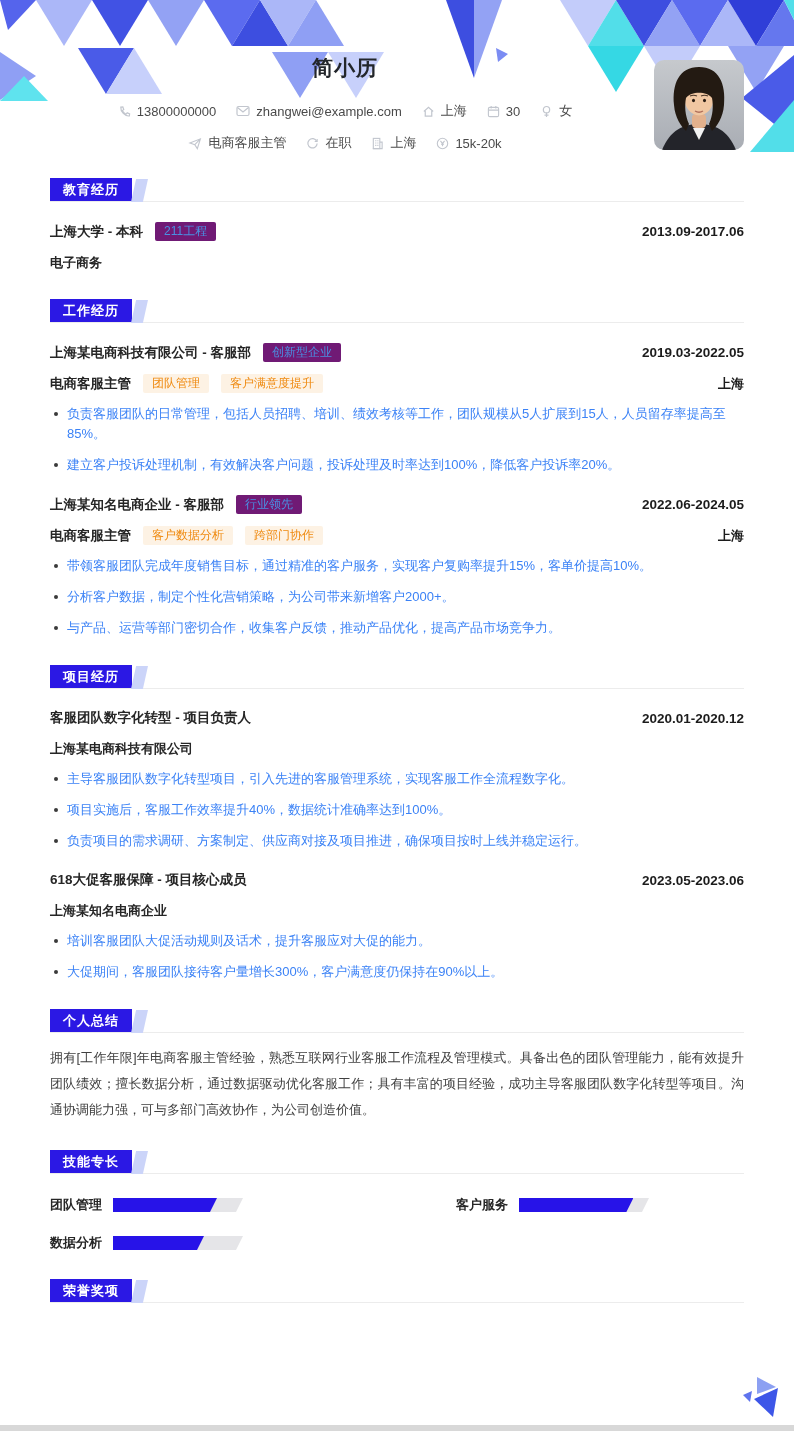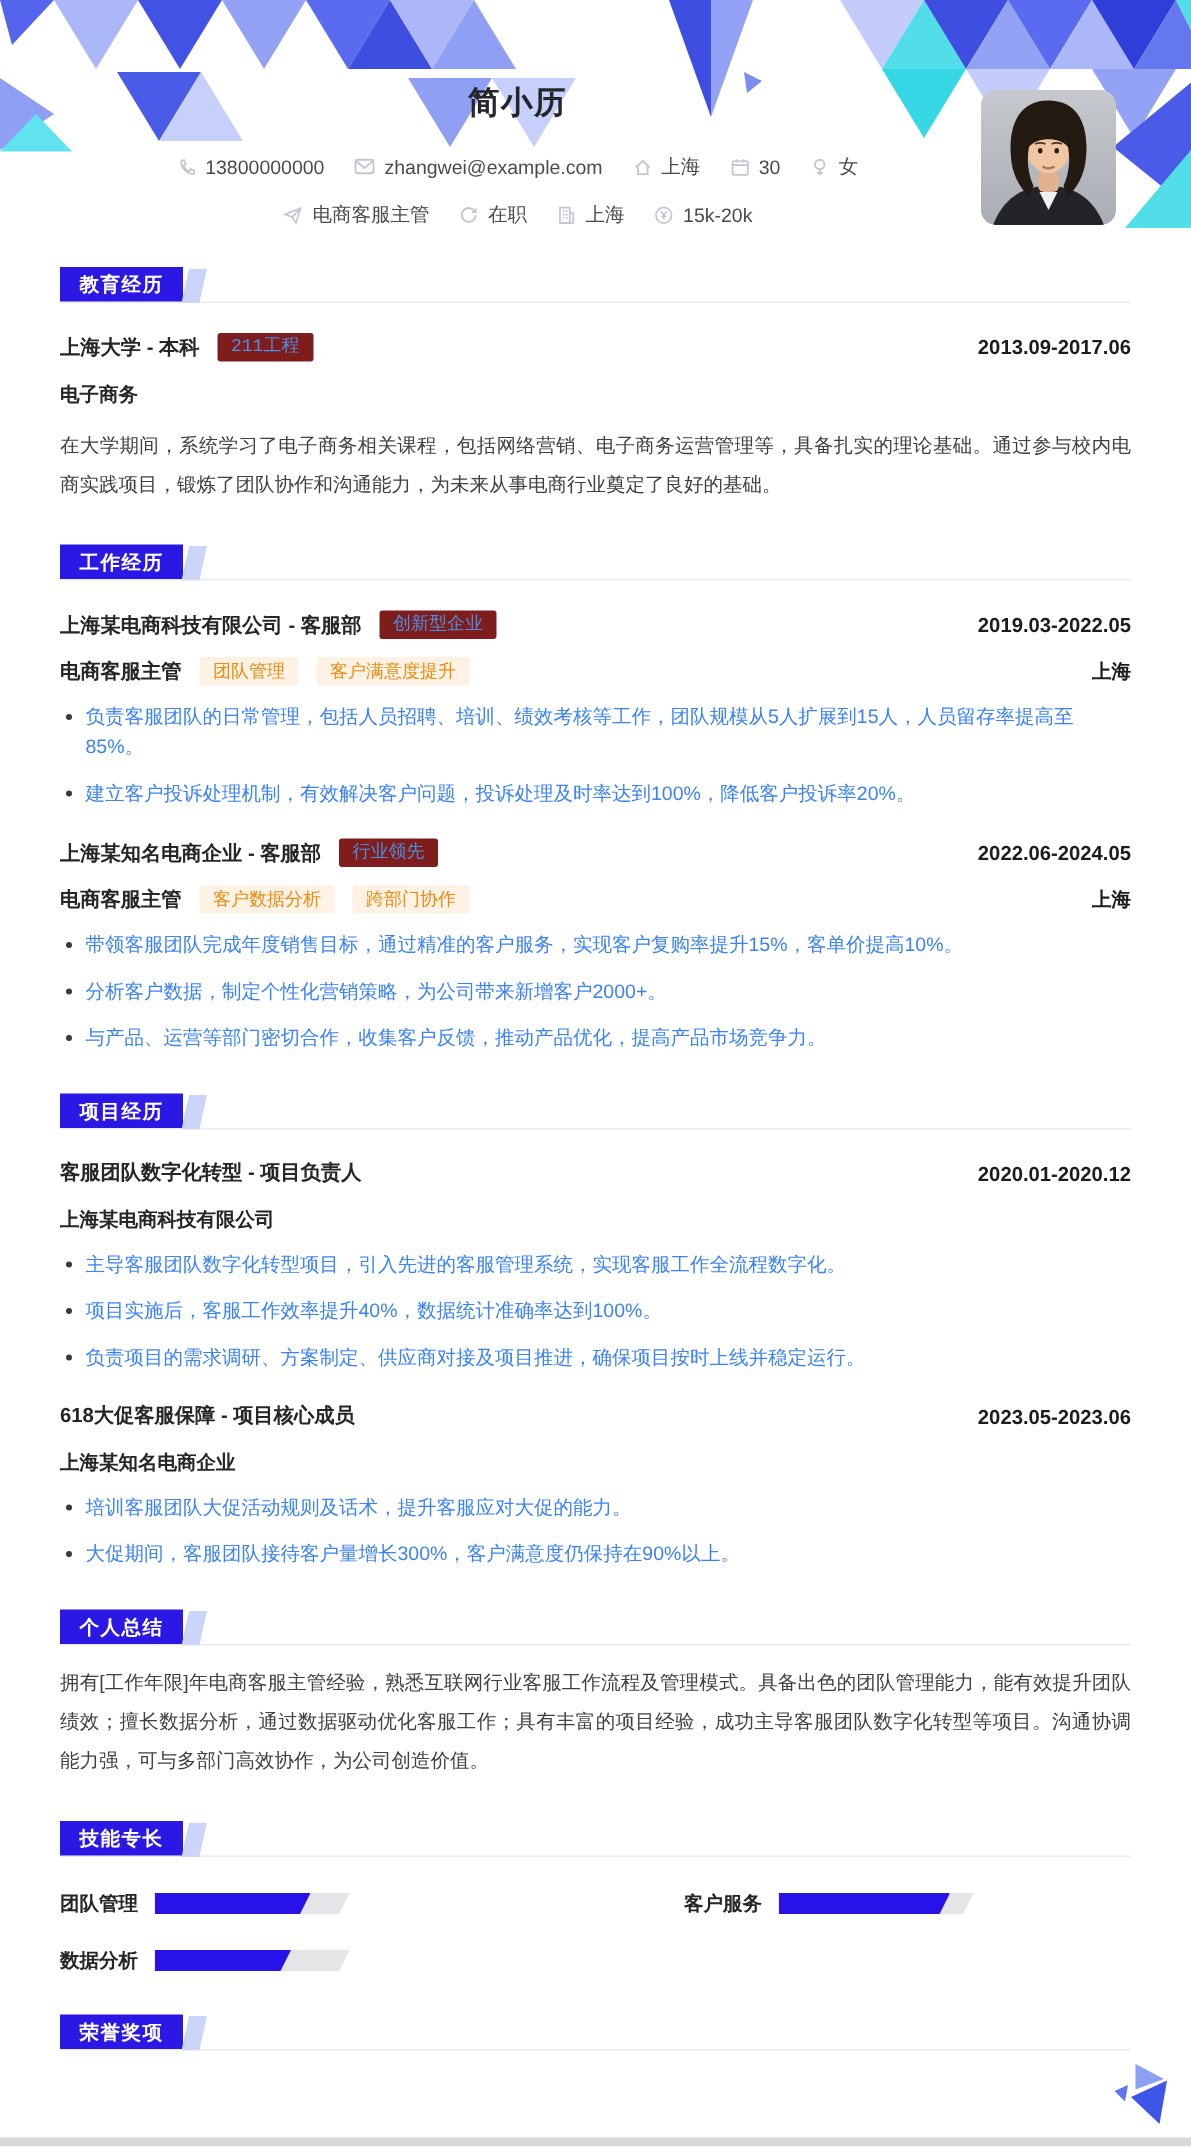--- a/index.html
+++ b/index.html
@@ -16,21 +16,21 @@
   .header { position: relative; height: 168px; }
   .deco { position: absolute; top: 0; left: 0; width: 794px; height: 160px; }
   .header-text { position: absolute; top: 54px; left: 0; right: 104px; text-align: center; }
   .name { font-size: 21px; font-weight: bold; color: #23262b; letter-spacing: 1px; }
   .contact-row { display: flex; justify-content: center; align-items: center; gap: 20px; margin-top: 20px; font-size: 13px; color: #4a4a4a; }
   .contact-row.second { margin-top: 14px; }
   .c-item { display: inline-flex; align-items: center; gap: 6px; }
   .c-item svg { display: block; }
   .photo { position: absolute; top: 60px; right: 50px; width: 90px; height: 90px; border-radius: 10px; overflow: hidden; }
   
-  .content { padding: 0 40px; position: relative; }
+  .content { padding: 0 50px; position: relative; }
   .sec { margin-top: 27px; }
   .sec.first { margin-top: 10px; }
   .sec-head { border-bottom: 1px solid #ececec; }
   .badge {
     position: relative; display: inline-block;
     background: #2b18e4; color: #fff;
     font-size: 13px; font-weight: bold; letter-spacing: 1px;
     padding: 4px 13px; line-height: 15px;
   }
   .badge::after {
@@ -40,21 +40,21 @@
     clip-path: polygon(30% 0, 100% 0, 70% 100%, 0 100%);
   }
   .row { display: flex; justify-content: space-between; align-items: center; }
   .row.head-row { margin-top: 20px; }
   .row.sub-row { margin-top: 12px; }
   .title-wrap { display: flex; align-items: center; gap: 12px; }
   .item-title { font-size: 13.5px; font-weight: bold; color: #262626; }
   .date { font-size: 13.5px; font-weight: bold; color: #1c1c1c; }
   .loc { font-size: 13px; font-weight: bold; color: #1c1c1c; }
   .tag { font-size: 12px; padding: 3px 9px; border-radius: 2px; line-height: 13px; }
-  .tag.blue { background: #7f1d1d; color: #4a90e2; font-family: Liberation Mono, monospace; }
+  .tag.blue { background: #701a75; color: #4a90e2; }
   .tag.orange { background: #fdf2e4; color: #ef8a10; }
   .major { margin-top: 13px; font-size: 13px; font-weight: bold; color: #262626; }
   .para { margin-top: 12px; font-size: 13px; line-height: 26px; color: #404040; text-align: justify; }
   ul.bullets { list-style: none; margin-top: 7px; }
   .bullets li { position: relative; padding-left: 17px; margin-top: 11px; font-size: 13px; line-height: 20px; color: #3b82f6; }
   .bullets li::before { content: ""; position: absolute; left: 4px; top: 8px; width: 4px; height: 4px; border-radius: 50%; background: #3a3a3a; }
   .entry + .entry { margin-top: 14px; }
   
   .skills { display: grid; grid-template-columns: 1fr 1fr; column-gap: 118px; row-gap: 20px; margin-top: 22px; }
   .skill { display: flex; align-items: center; gap: 9px; }
@@ -228,21 +228,20 @@
       <span class="badge">教育经历</span>
     </div>
     <div class="row head-row">
       <span class="title-wrap">
         <span class="item-title">上海大学 - 本科</span>
         <span class="tag blue">211工程</span>
       </span>
       <span class="date">2013.09-2017.06</span>
     </div>
     <div class="major">电子商务</div>
-    <p class="para">在大学期间，系统学习了电子商务相关课程，包括网络营销、电子商务运营管理等，具备扎实的理论基础。通过参与校内电商实践项目，锻炼了团队协作和沟通能力，为未来从事电商行业奠定了良好的基础。</p>
   </div>
 
   <div class="sec">
     <div class="sec-head">
       <span class="badge">工作经历</span>
     </div>
 
     <div class="entry">
       <div class="row head-row">
         <span class="title-wrap">

